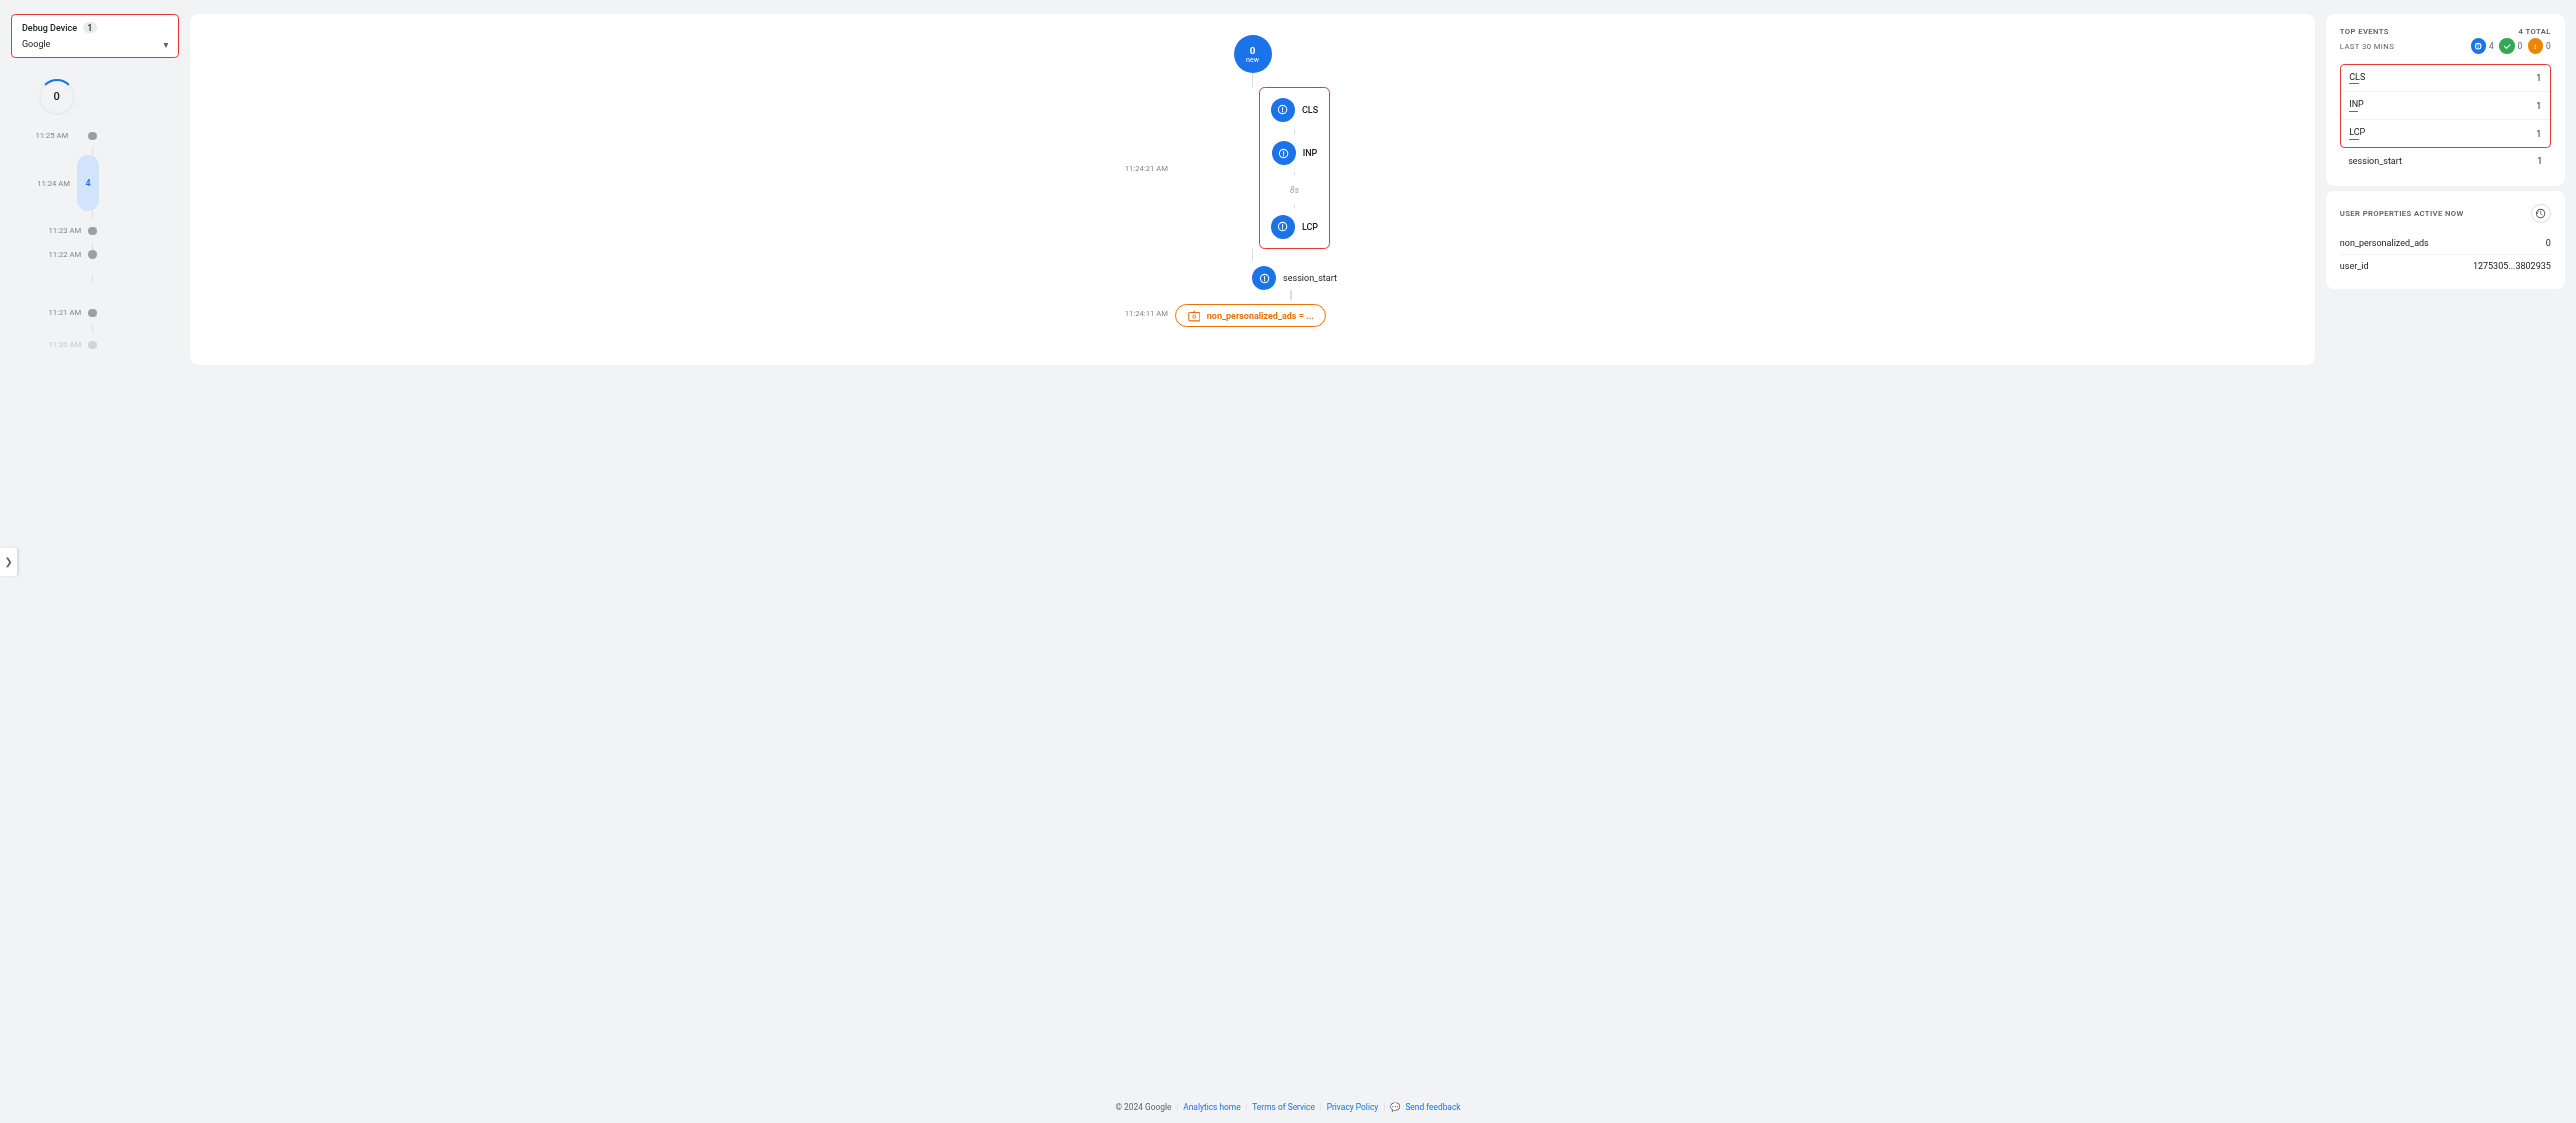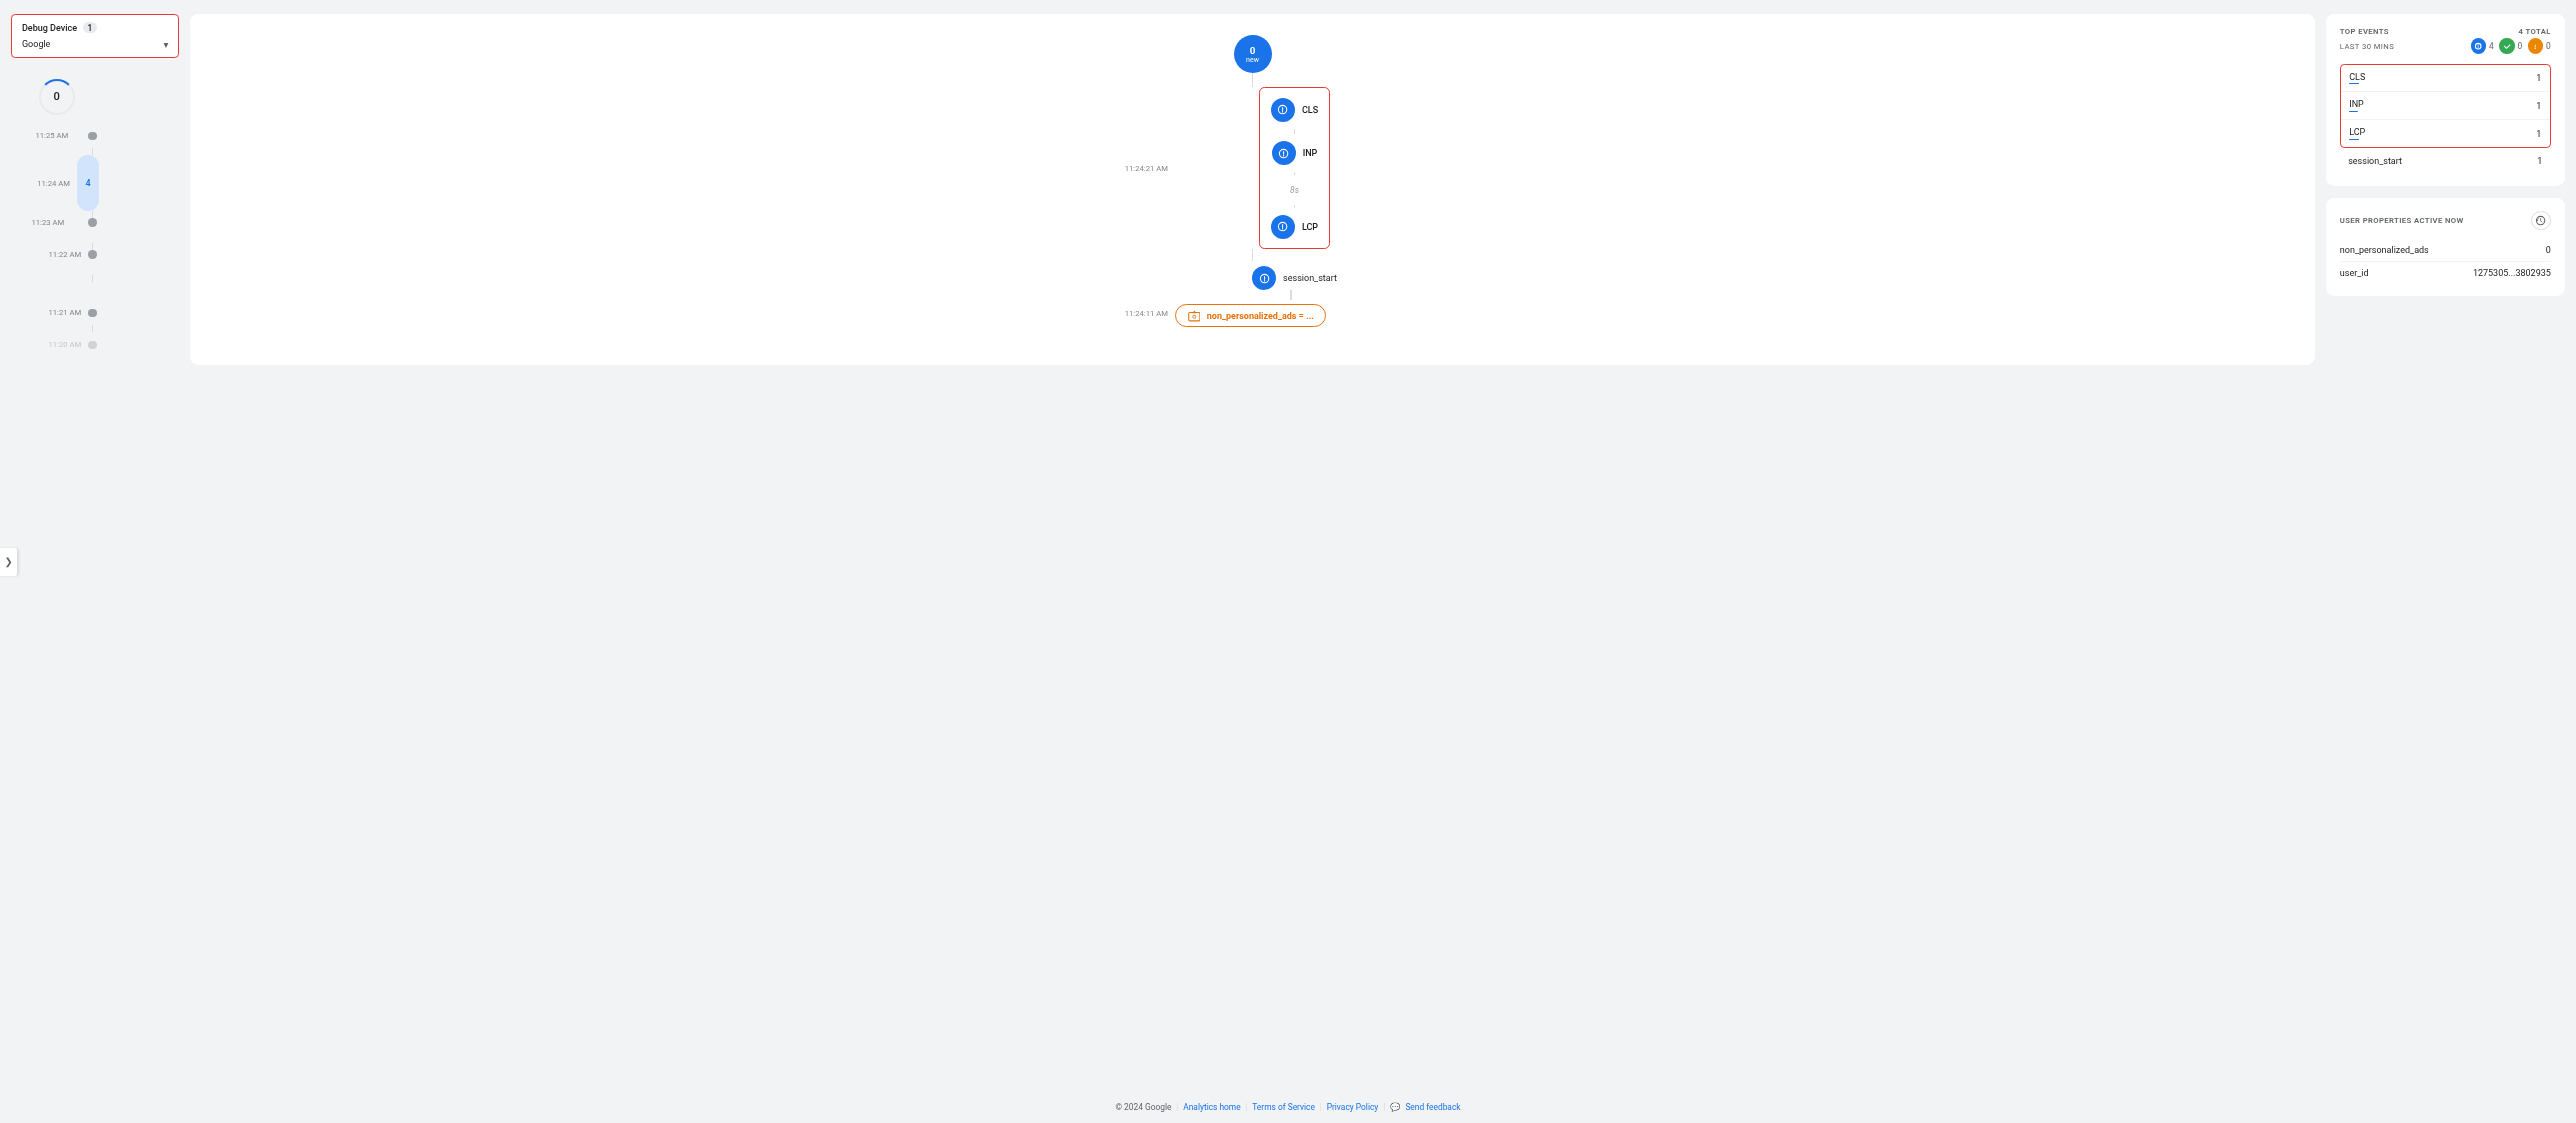--- a/index.html
+++ b/index.html
@@ -202,21 +202,21 @@
       height: 14px;
       display: flex;
       align-items: center;
       justify-content: center;
     }
 
     
     .right-panels {
       display: flex;
       flex-direction: column;
-      gap: 12px;
+      gap: 5px;
       width: 239px;
       flex-shrink: 0;
     }
     .panel-card {
       background: #fff;
       border-radius: 8.4px;
       padding: 12.6px 14px;
     }
     .panel-header {
       display: flex;
@@ -439,21 +439,21 @@
 
       <div style="display:flex;align-items:center;gap:7px;justify-content:flex-end;width:100%;padding-right:2.8px;height:56px;">
         <span class="timeline-label">11:24 AM</span>
         <div class="timeline-dot active">
           <span>4</span>
         </div>
       </div>
 
       <div style="height:7px;width:1.4px;background:#dadce0;margin-left:auto;margin-right:9px;"></div>
 
-      <div style="display:flex;gap:24px;justify-content:flex-end;width:100%;padding-right:5.6px;height:25px;">
+      <div style="display:flex;align-items:center;gap:7px;justify-content:flex-end;width:100%;padding-right:5.6px;height:25px;">
         <span class="timeline-label">11:23 AM</span>
         <div class="timeline-dot"></div>
       </div>
 
       <div style="height:7px;width:1.4px;background:#dadce0;margin-left:auto;margin-right:9px;"></div>
 
       <div style="display:flex;gap:7px;justify-content:flex-end;width:100%;padding-right:5.6px;height:25px;">
         <span class="timeline-label">11:22 AM</span>
         <div class="timeline-dot"></div>
       </div>

